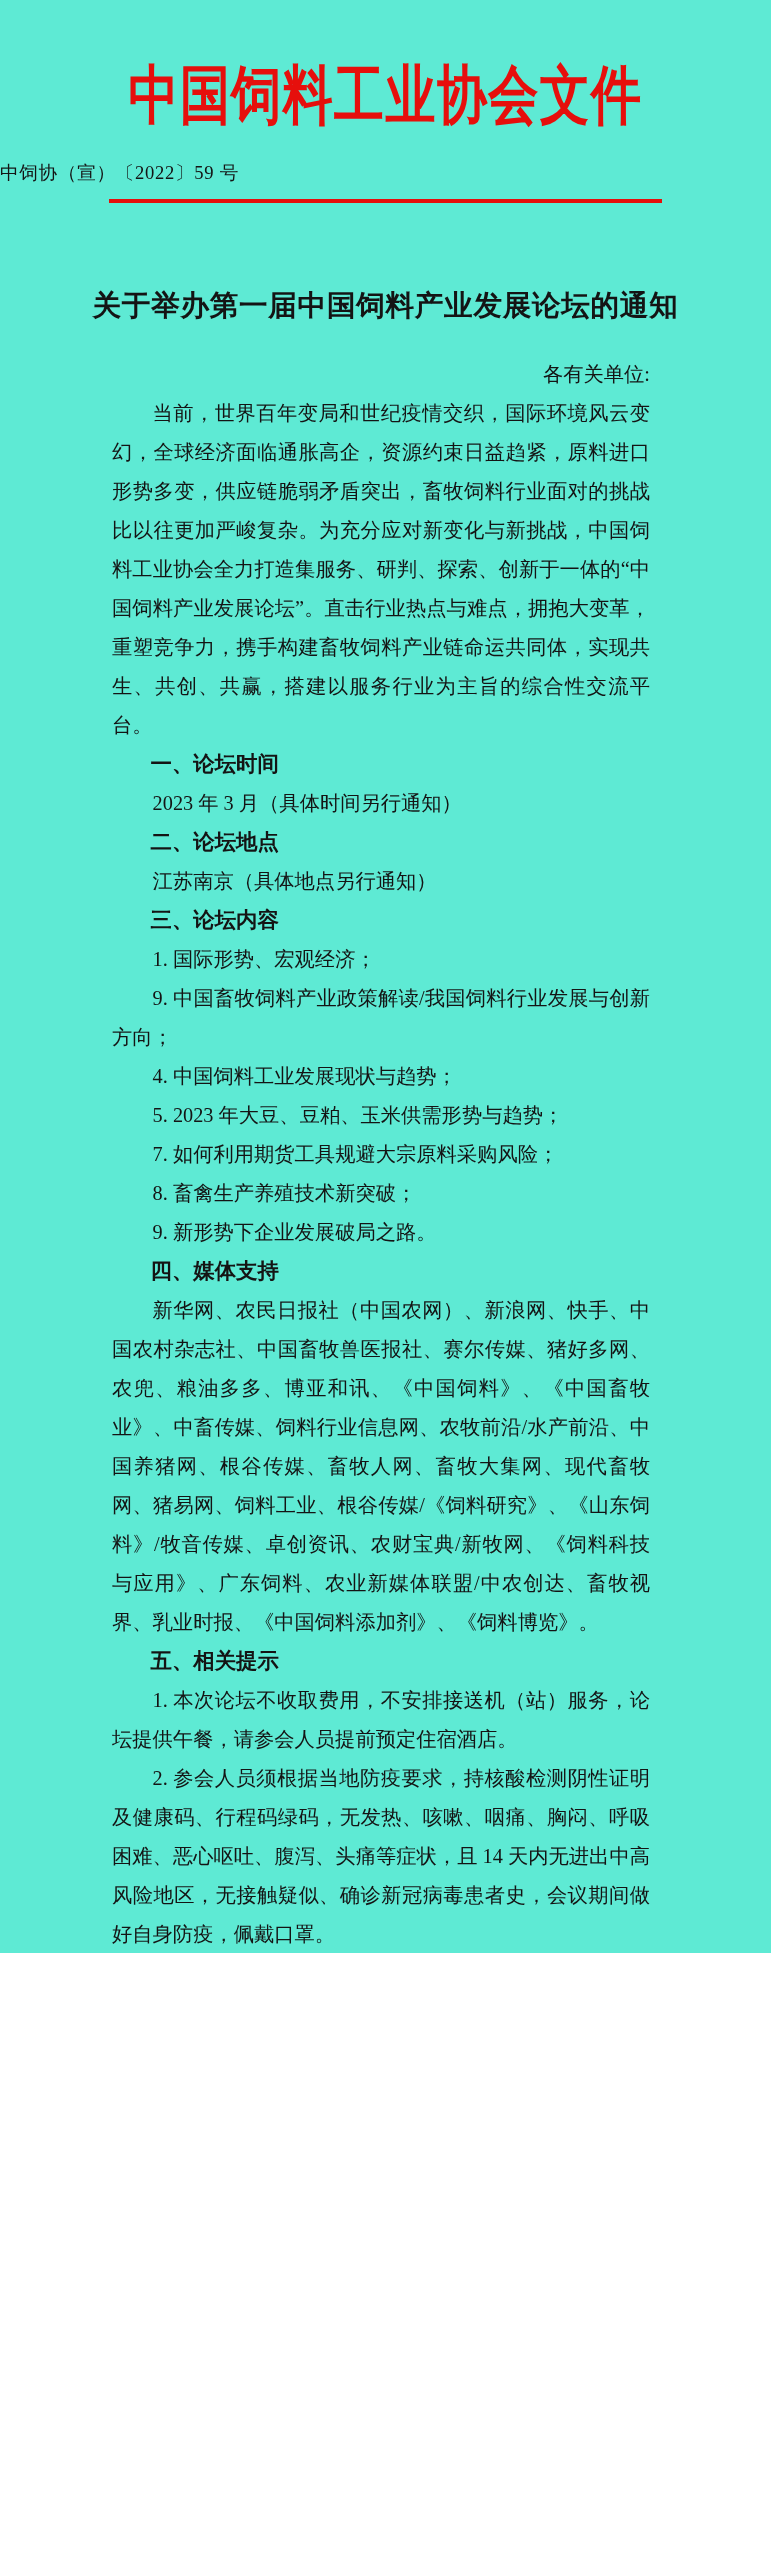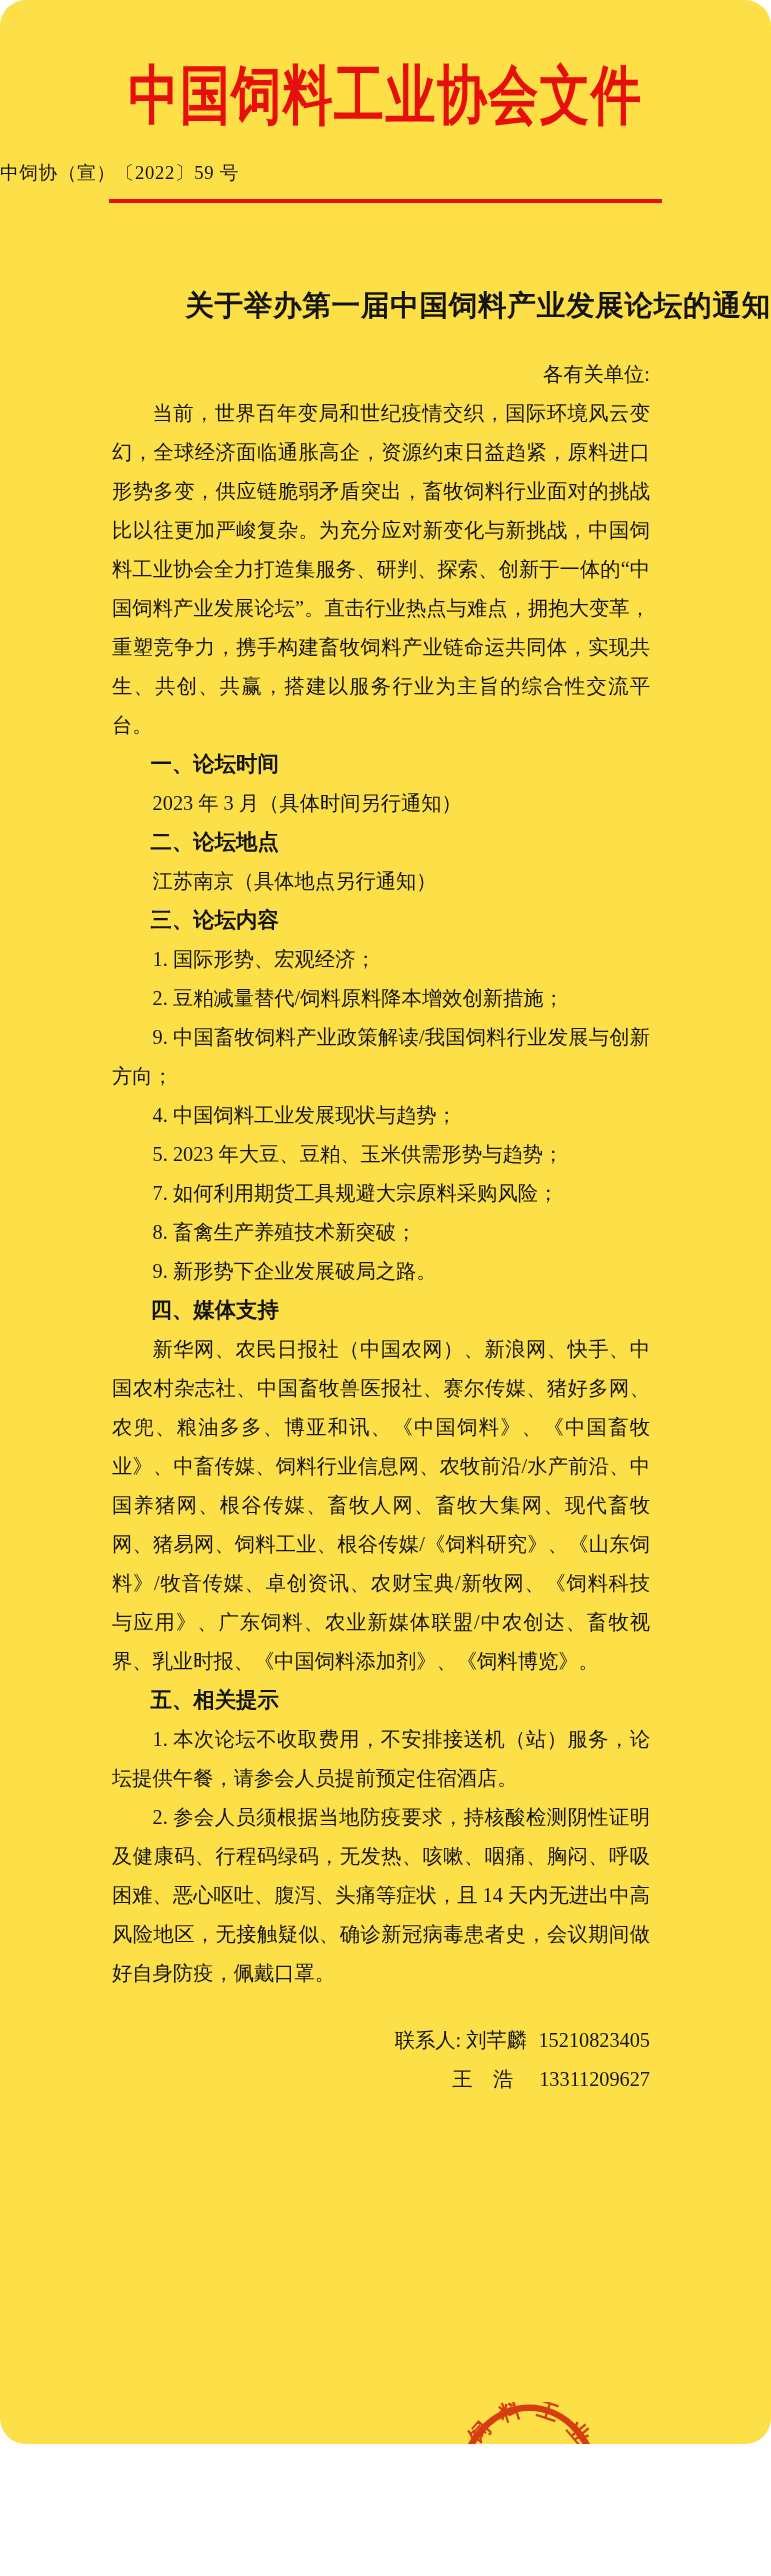--- a/index.html
+++ b/index.html
@@ -1,25 +1,24 @@
 <!DOCTYPE html>
 <html style="--accent_red: #e60f0c; --seal_red: #d5382a; --text_black: #141414;font-size:11.4px"><head>
 <meta charset="utf-8">
 <style>
   html,body{margin:0;padding:0;background:#ffffff;}
   .page{
     position:relative;
     width:771px;
-    height:2444px;
+    height:1953px;
     margin:0 auto;
-    background:#fde047;
+    background:#5eead4;
     color:#141414;
     font-family:"Liberation Serif","DejaVu Serif",serif;
     overflow:hidden;
-    border-radius:26px;
   }
   .org-title{
     margin:63px 0 0 0;
     text-align:center;
     color:var(--accent_red,#e60f0c);
     font-size:50px;
     line-height:50px;
     font-weight:bold;
     letter-spacing:1.4px;
     transform:scaleY(1.28);
@@ -35,21 +34,21 @@
     letter-spacing:0.7px;
   }
   .red-rule{
     margin:13px 0 0 109px;
     width:553px;
     height:4.3px;
     background:var(--accent_red,#e60f0c);
   }
   .doc-title{
     margin:83px 0 0 0;
-    text-align:right;
+    text-align:center;
     font-size:28.6px;
     line-height:40px;
     font-weight:bold;
     letter-spacing:0.7px;
     white-space:nowrap;
   }
   .body{
     margin:28.6px 0 0 112px;
     width:538px;
     font-size:20.3px;
@@ -115,21 +114,20 @@
     <p class="para">当前，世界百年变局和世纪疫情交织，国际环境风云变幻，全球经济面临通胀高企，资源约束日益趋紧，原料进口形势多变，供应链脆弱矛盾突出，畜牧饲料行业面对的挑战比以往更加严峻复杂。为充分应对新变化与新挑战，中国饲料工业协会全力打造集服务、研判、探索、创新于一体的“中国饲料产业发展论坛”。直击行业热点与难点，拥抱大变革，重塑竞争力，携手构建畜牧饲料产业链命运共同体，实现共生、共创、共赢，搭建以服务行业为主旨的综合性交流平台。</p>
 
     <p class="sec-heading">一、论坛时间</p>
     <p class="item">2023 年 3 月（具体时间另行通知）</p>
 
     <p class="sec-heading">二、论坛地点</p>
     <p class="item">江苏南京（具体地点另行通知）</p>
 
     <p class="sec-heading">三、论坛内容</p>
     <p class="item">1. 国际形势、宏观经济；</p>
-    <p class="item">2. 豆粕减量替代/饲料原料降本增效创新措施；</p>
     <p class="item">9. 中国畜牧饲料产业政策解读/我国饲料行业发展与创新方向；</p>
     <p class="item">4. 中国饲料工业发展现状与趋势；</p>
     <p class="item">5. 2023 年大豆、豆粕、玉米供需形势与趋势；</p>
     <p class="item">7. 如何利用期货工具规避大宗原料采购风险；</p>
     <p class="item">8. 畜禽生产养殖技术新突破；</p>
     <p class="item">9. 新形势下企业发展破局之路。</p>
 
     <p class="sec-heading">四、媒体支持</p>
     <p class="para">新华网、农民日报社（中国农网）、新浪网、快手、中国农村杂志社、中国畜牧兽医报社、赛尔传媒、猪好多网、农兜、粮油多多、博亚和讯、《中国饲料》、《中国畜牧业》、中畜传媒、饲料行业信息网、农牧前沿/水产前沿、中国养猪网、根谷传媒、畜牧人网、畜牧大集网、现代畜牧网、猪易网、饲料工业、根谷传媒/《饲料研究》、《山东饲料》/牧音传媒、卓创资讯、农财宝典/新牧网、《饲料科技与应用》、广东饲料、农业新媒体联盟/中农创达、畜牧视界、乳业时报、《中国饲料添加剂》、《饲料博览》。</p>
 

